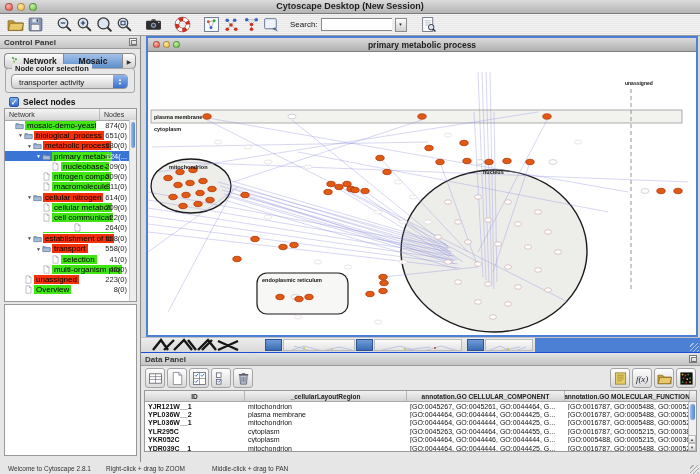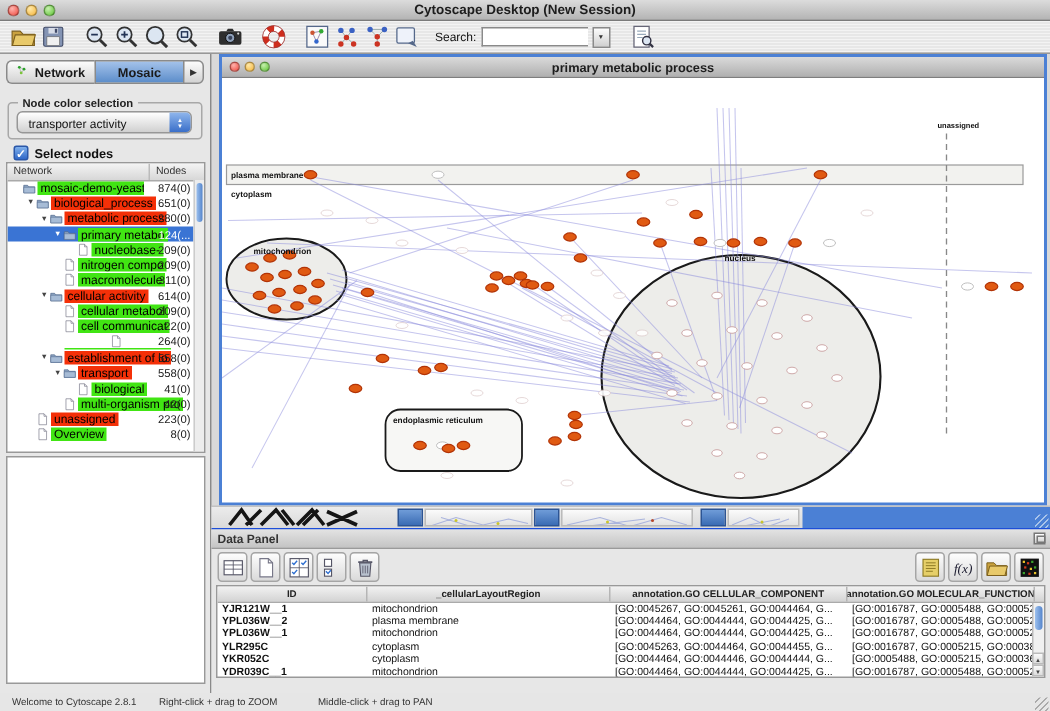--- a/index.html
+++ b/index.html
@@ -226,20 +226,24 @@
             <rect x="2.5" y="1.5" width="9.5" height="13" fill="#fff" stroke="#667" stroke-width=".8"></rect>
             <path d="M4.5 4.5h5.5M4.5 6.5h5.5M4.5 8.5h3.5" stroke="#9ab" stroke-width=".7"></path>
             <circle cx="10.5" cy="10.5" r="2.6" fill="#dce6f2" stroke="#334" stroke-width=".9"></circle>
             <path d="M12.3 12.3 14.5 14.5" stroke="#334" stroke-width="1.4"></path>
           </svg>
         </span>
       </span>
   </div>
 
   <div class="control-panel">
+    <div class="phead">
+      <span>Control Panel</span>
+      <span class="float-ic"></span>
+    </div>
     <div id="cp-tabs">
         <div class="cptab">
           <svg width="10" height="10" viewBox="0 0 16 16">
             <path d="M3 3 8 5 5 9Z" fill="none" stroke="#888" stroke-width=".5"></path>
             <circle cx="3" cy="3" r="1.5" fill="#2ba12b"></circle>
             <circle cx="8" cy="5" r="1.5" fill="#2ba12b"></circle>
             <circle cx="5" cy="9" r="1.5" fill="#7cc43a"></circle>
           </svg>
           <span>Network</span>
         </div>
@@ -347,21 +351,21 @@
             <span class="tnodes">311(0)</span>
           </div>
           <div class="trow" style="padding-left: 21px;">
             <span class="tarrow">▼</span>
             <span class="ticon">
               <svg width="9" height="9" viewBox="0 0 16 16">
                 <path d="M1.5 4.5h4.5l1.5 1.8h7v7.2H1.5z" fill="#8fa7c4" stroke="#4a6288" stroke-width=".8"></path>
                 <path d="M1.5 6.8h13v6.7H1.5z" fill="#a7bcd6" stroke="#4a6288" stroke-width=".6"></path>
               </svg>
             </span>
-            <span class="tlabel" style="background: rgb(244, 48, 8);">cellular activity</span>
+            <span class="tlabel" style="background: rgb(244, 48, 8);">cellular nitrogen</span>
             <span class="tnodes">614(0)</span>
           </div>
           <div class="trow" style="padding-left: 30px;">
             <span class="tarrow"></span>
             <span class="ticon">
               <svg width="9" height="9" viewBox="0 0 16 16">
                 <path d="M3.5 1.5h6l3 3v10h-9z" fill="#fff" stroke="#778" stroke-width=".8"></path>
                 <path d="M9.5 1.5v3h3" fill="none" stroke="#778" stroke-width=".8"></path>
               </svg>
             </span>
@@ -413,21 +417,21 @@
             <span class="tnodes">558(0)</span>
           </div>
           <div class="trow" style="padding-left: 39px;">
             <span class="tarrow"></span>
             <span class="ticon">
               <svg width="9" height="9" viewBox="0 0 16 16">
                 <path d="M3.5 1.5h6l3 3v10h-9z" fill="#fff" stroke="#778" stroke-width=".8"></path>
                 <path d="M9.5 1.5v3h3" fill="none" stroke="#778" stroke-width=".8"></path>
               </svg>
             </span>
-            <span class="tlabel" style="background: rgb(65, 229, 19);">biological</span>
+            <span class="tlabel" style="background: rgb(65, 229, 19);">selection</span>
             <span class="tnodes">41(0)</span>
           </div>
           <div class="trow" style="padding-left: 30px;">
             <span class="tarrow"></span>
             <span class="ticon">
               <svg width="9" height="9" viewBox="0 0 16 16">
                 <path d="M3.5 1.5h6l3 3v10h-9z" fill="#fff" stroke="#778" stroke-width=".8"></path>
                 <path d="M9.5 1.5v3h3" fill="none" stroke="#778" stroke-width=".8"></path>
               </svg>
             </span>

